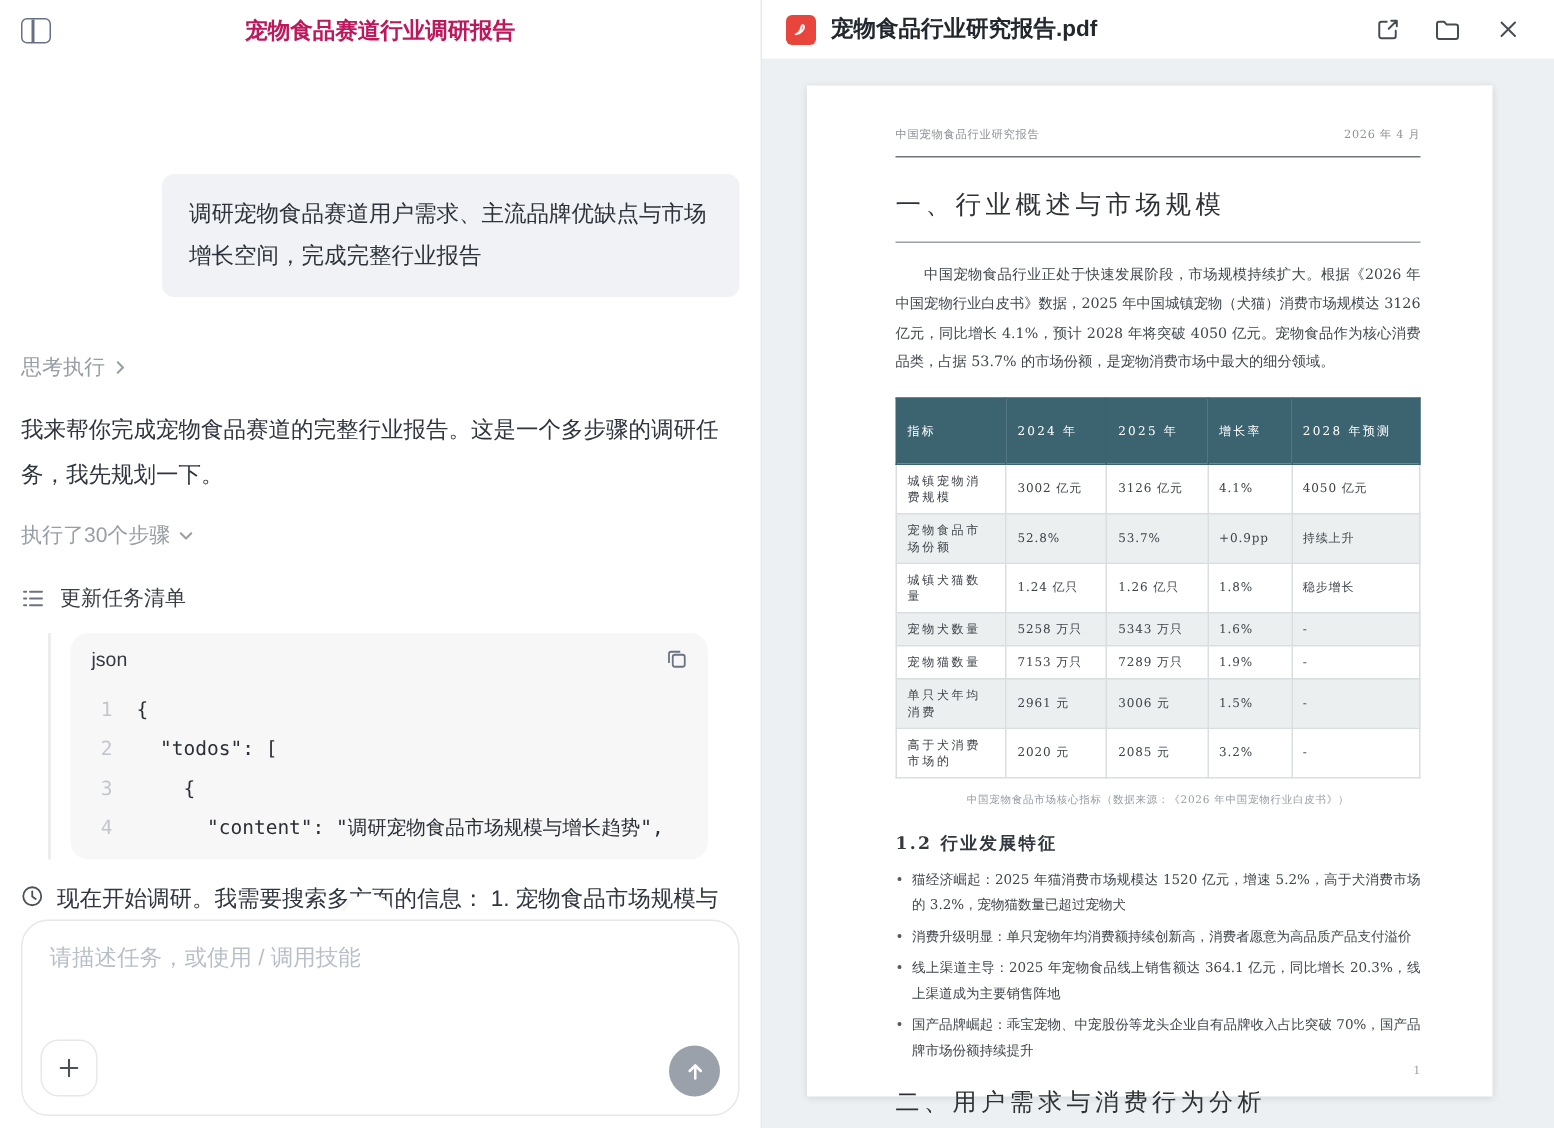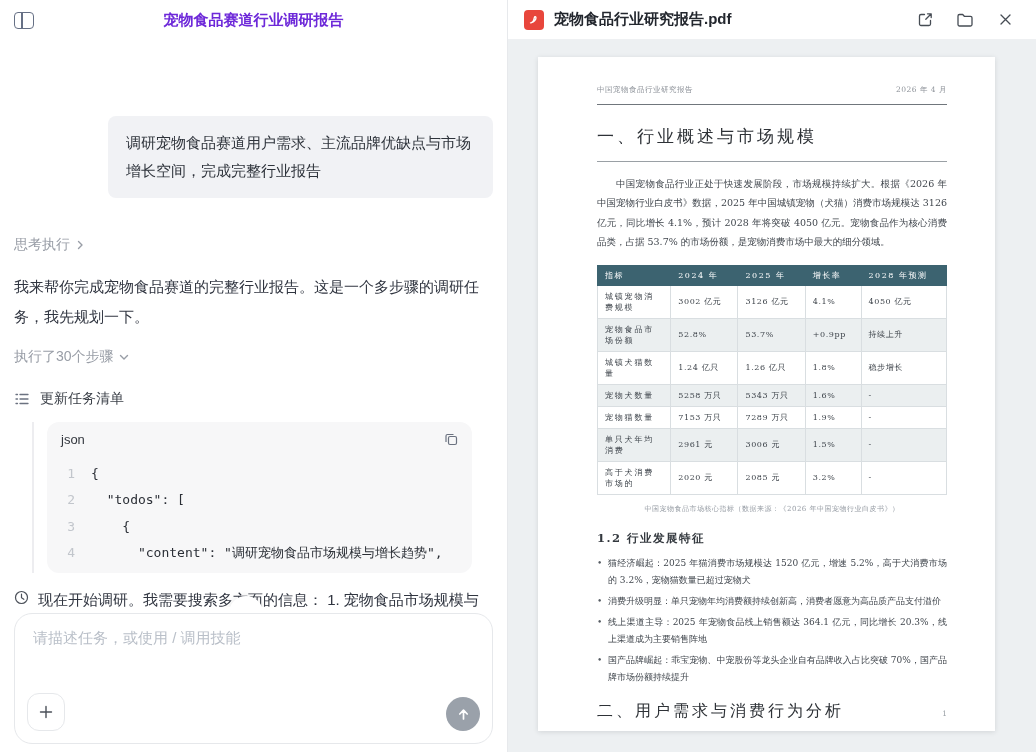--- a/index.html
+++ b/index.html
@@ -6,21 +6,21 @@
   html,body { width:1036px; height:752px; overflow:hidden;
     font-family:"Liberation Sans","DejaVu Sans",sans-serif; background:#fff; }
   .app { display:flex; width:1036px; height:752px; }
 
   
   .chat-panel { position:relative; width:508px; height:752px; background:#fff;
     border-right:1px solid #e7e9ec; display:flex; flex-direction:column; }
   .chat-header { height:40px; display:flex; align-items:center; padding:0 14px; position:relative; flex:0 0 auto; }
   .sidebar-toggle { width:20px; height:17px; border:1.6px solid #667085; border-radius:4px; position:relative; cursor:pointer; }
   .sidebar-toggle::after { content:""; position:absolute; left:6px; top:0; bottom:0; width:1.6px; background:#667085; }
-  .chat-title { position:absolute; left:0; right:0; text-align:center; font-size:15px; font-weight:bold; color:#6d28d9; }
+  .chat-title { position:absolute; left:0; right:0; text-align:center; font-size:15px; font-weight:bold; color:#be185d; }
   .chat-body { position:relative; flex:1 1 auto; padding:0 14px; overflow:hidden; }
   .bubble { margin-top:76px; margin-left:94px; background:#f1f2f5; border-radius:8px;
     padding:13px 18px; font-size:15px; line-height:1.85; color:#2e333b; }
   .meta-row { display:flex; align-items:center; gap:4px; color:#989da6; font-size:14px; }
   .thinking-row { margin-top:38px; }
   .assistant-text { margin-top:18px; font-size:15px; line-height:2.0; color:#303540; width:486px; }
   .steps-row { margin-top:16px;align-items:center; }
   .task-row { margin-top:24px; display:flex; align-items:center; gap:10px; font-size:14px; color:#3a3f47;text-align:right; }
   .code-wrap { margin-top:14px; margin-left:18px; border-left:2px solid #ededf0; padding-left:13px; }
   .code-block { background:#f7f7f8; border-radius:12px; overflow:hidden; width:425px; }
@@ -59,21 +59,21 @@
     box-shadow:0 1px 5px rgba(30,40,50,.13); font-family:"DejaVu Serif","Liberation Serif",serif;
     padding:28px 48px 0 59px; }
   .run-head { display:flex; justify-content:space-between; font-size:7.5px; color:#8d9299; letter-spacing:.5px; }
   .rule-dark { border-top:1px solid #70767c; margin-top:9px; }
   .rule-mid { border-top:1px solid #9aa0a5; margin-top:13px; }
   .pdf-h1 { margin-top:20px; font-size:17px; font-weight:500; letter-spacing:3px; color:#2e3237; }
   .pdf-h1.second { margin-top:14px; font-size:16px; }
   .pdf-para { margin-top:12px; font-size:9.5px; line-height:2.05; color:#40464d; text-align:justify; text-indent:2em; }
   .pdf-h2 { margin-top:17px; font-size:11.5px; font-weight:bold; letter-spacing:1.5px; color:#33383e; }
   .pdf-table { width:100%; border-collapse:collapse; margin-top:13px; font-size:8px; }
-  .pdf-table th { background:#3c6370; color:#fff; font-weight:500; text-align:left; padding:4px 7px;
+  .pdf-table th { background:#3c6370; color:#fff; font-weight:500; text-align:left; padding:16px 7px;
     letter-spacing:1.5px; border:1px solid #3c6370; }
   .pdf-table td { border:1px solid #d9dee1; padding:5px 7px; color:#3e444b; letter-spacing:.6px; }
   .pdf-table td.c0 { letter-spacing:1.8px; }
   .pdf-table tr.alt td { background:#ebeff0; }
   .pdf-table th.c0, .pdf-table td.c0 { width:21%; }
   .tbl-caption { margin-top:9px; text-align:center; font-size:7px; color:#969ca4; letter-spacing:.5px; }
   .pdf-bullets { margin-top:9px; list-style:none; }
   .pdf-bullets li { position:relative; padding-left:11px; font-size:9px; line-height:1.95; color:#40464d; margin-top:3px; text-align:justify; }
   .pdf-bullets li::before { content:"•"; position:absolute; left:0; top:0; color:#555b62; }
   .page-num { position:absolute; right:48px; bottom:13px; font-size:7.5px; color:#9aa0a6; }

